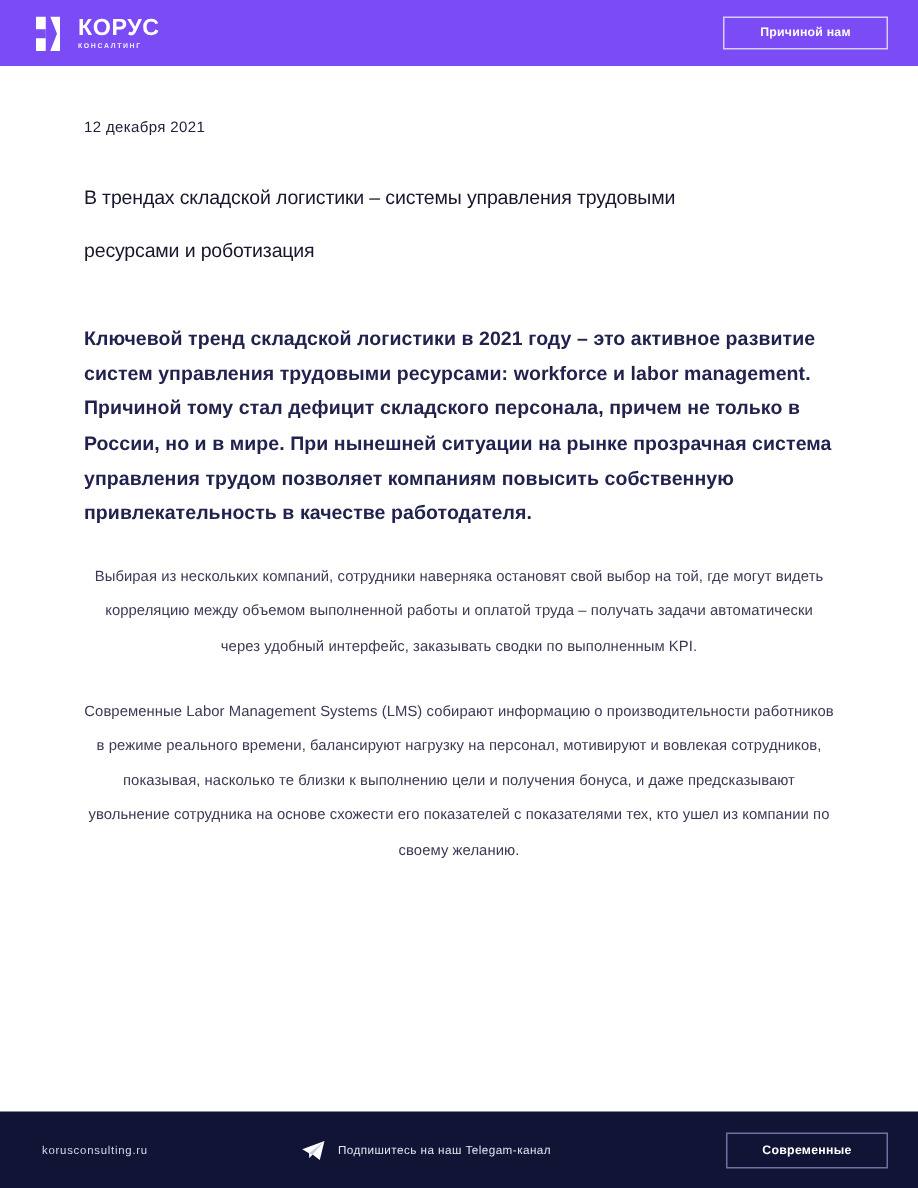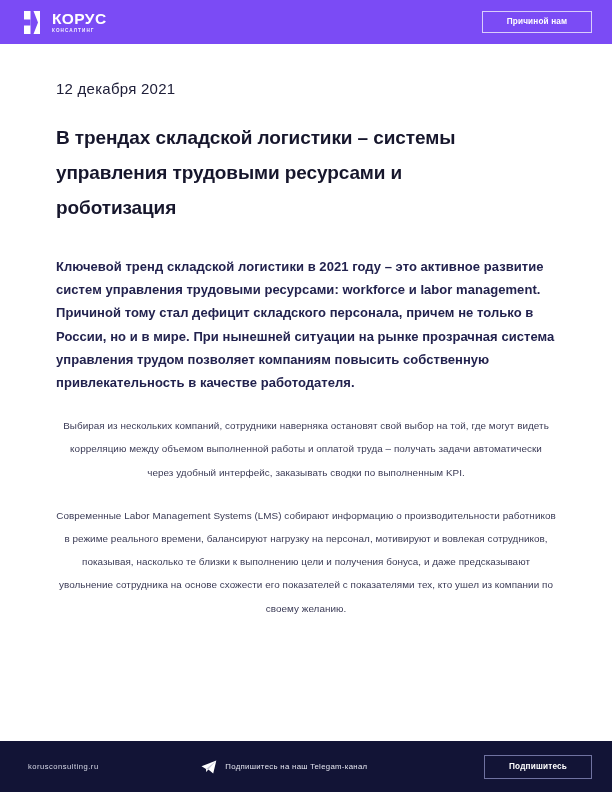--- a/index.html
+++ b/index.html
@@ -85,28 +85,28 @@
 
   
   .content {
     flex: 1 1 auto;
     padding: 0 56px;
     box-sizing: border-box;
     position: relative;
   }
   .date {
     margin-top: 36px;
-    font-size: 15px;
+    font-size: 10px;
     color: #20203a;
     letter-spacing: 0.25px;
   }
   .article-title {
     margin: 23px 0 0 0;
-    font-size: 19px;
-    font-weight: bold;
+    font-size: 13px;
+    font-weight: normal;
     color: #16162c;
     line-height: 35px;
     letter-spacing: -0.1px;
     max-width: 440px;
   }
   .lead {
     margin: 30px 0 0 0;
     font-size: 13px;
     font-weight: bold;
     color: #22224e;
@@ -222,16 +222,16 @@
     <div class="footer-mid">
       <span>
         <svg class="tg-icon" viewBox="0 0 16 14" xmlns="http://www.w3.org/2000/svg">
           <path d="M0.5 6.2 L15.3 0.6 L12.2 13.4 L7.4 9.6 L5.2 12.1 L5.0 8.9 Z" fill="#ffffff"></path>
           <path d="M5.0 8.9 L15.3 0.6 L7.4 9.6 Z" fill="#c9cbdb"></path>
         </svg>
       </span>
       <span class="footer-cta-text">Подпишитесь на наш Telegam-канал</span>
     </div>
 
-    <button class="footer-btn">Подпишитесь</button>
+    <button class="footer-btn">Современные</button>
   </div>
 
 </div>
 
 </body></html>

